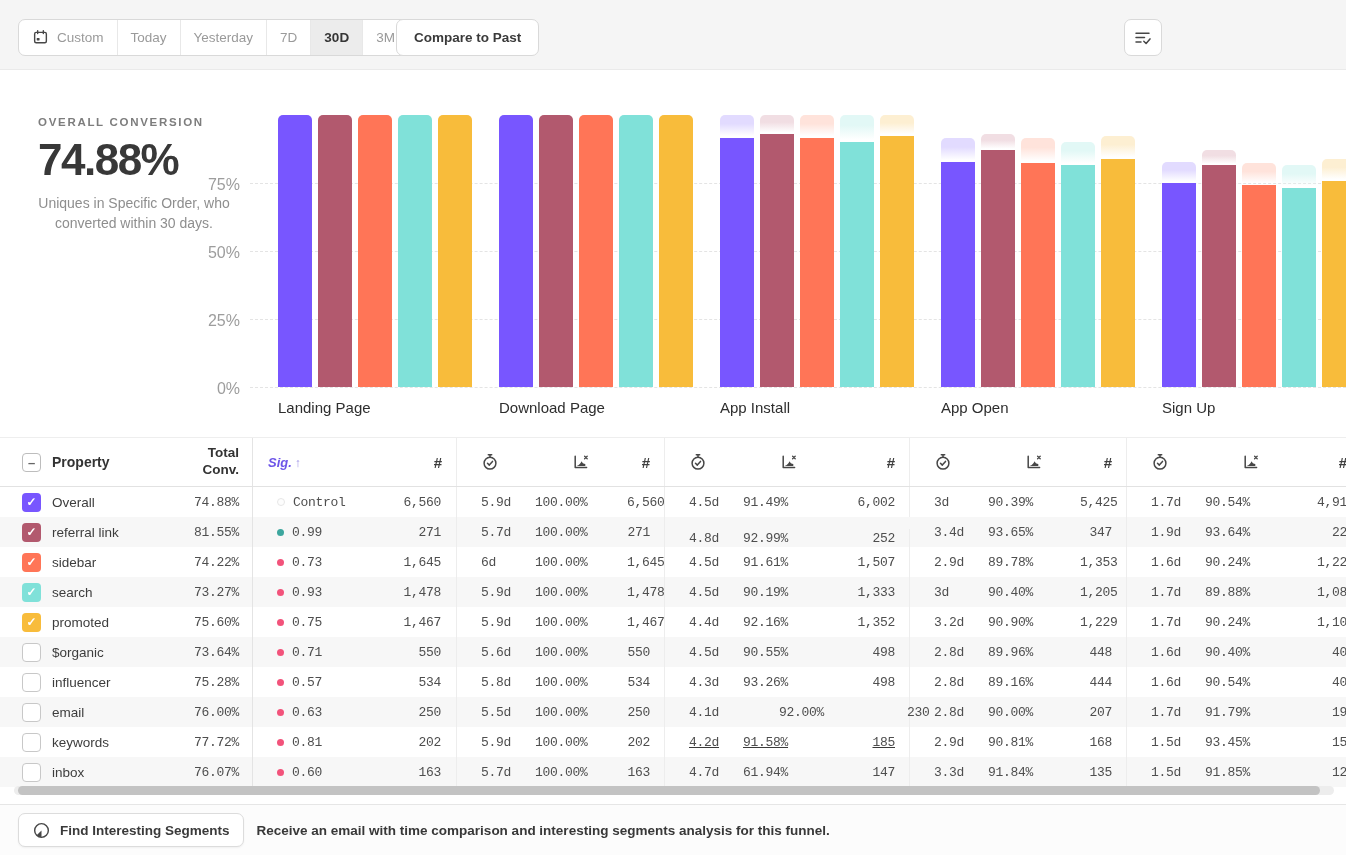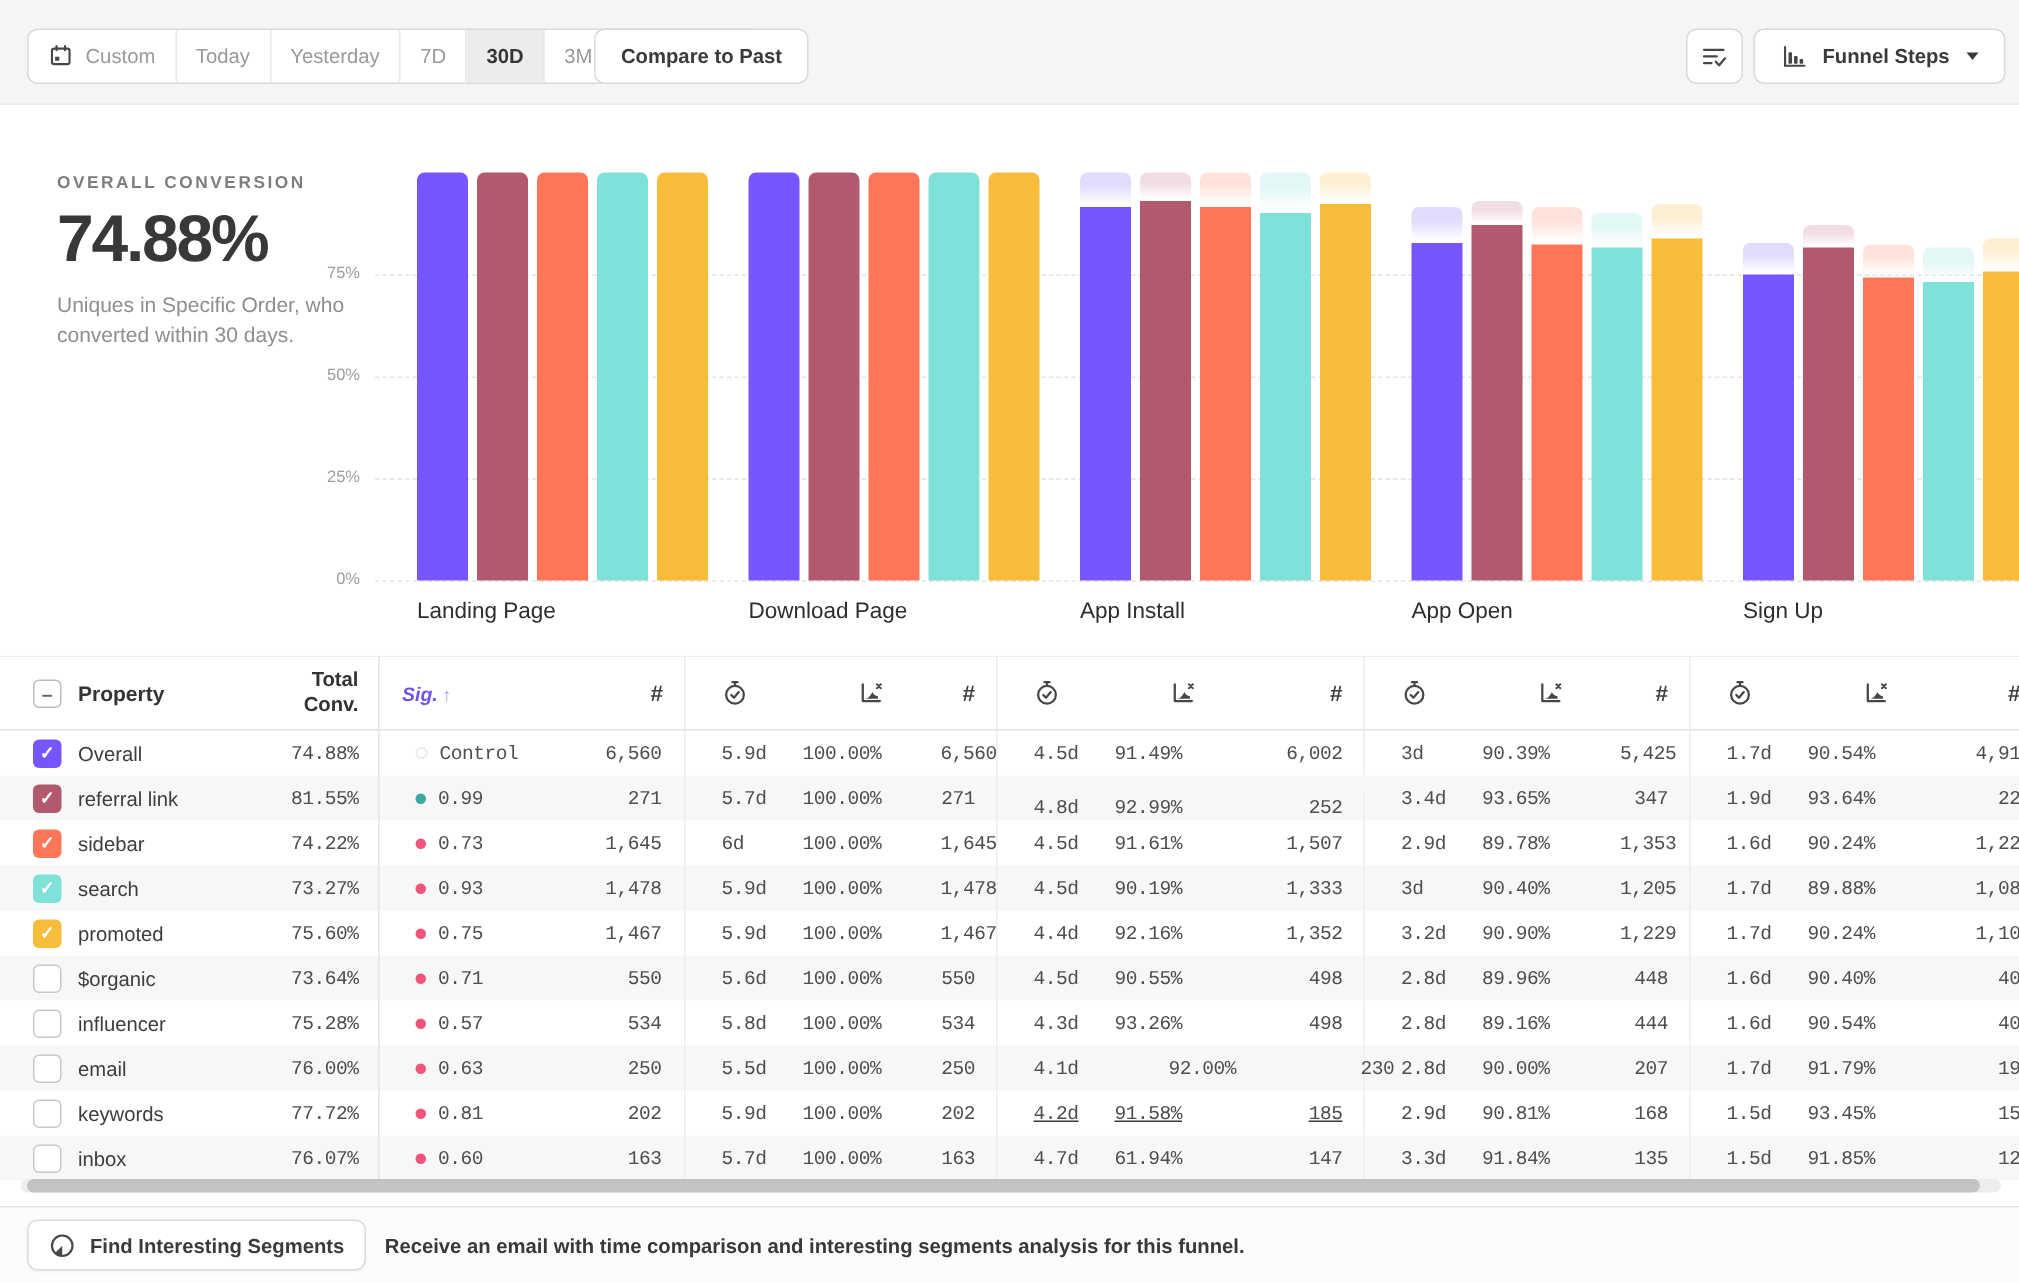--- a/index.html
+++ b/index.html
@@ -21,26 +21,26 @@
   .funnelbtn{left:1169px;}
   .chev{width:0;height:0;border-left:4.5px solid transparent;border-right:4.5px solid transparent;border-top:5.5px solid #3a3a3a;margin-left:2px;}
 
   
   .card{position:absolute;top:70px;left:0;width:1346px;height:785px;background:#fff;overflow:hidden;}
 
   
   .summary{position:absolute;left:38px;top:46px;width:192px;}
   .summary-title{font-size:11.5px;font-weight:700;letter-spacing:1.7px;color:#7d7d7d;}
   .summary-value{font-size:44px;font-weight:700;color:#383838;letter-spacing:-1.5px;margin-top:7px;}
-  .summary-desc{font-size:14px;color:#8e8e8e;line-height:1.42;margin-top:9px;}
+  .summary-desc{font-size:14px;color:#8e8e8e;line-height:1.42;margin-top:9px;text-align:center;}
 
   
   .plot{position:absolute;left:0;top:45px;width:1346px;height:272px;}
   .gridline{position:absolute;left:250px;right:0;height:0;border-top:1px dashed #e4e4e4;}
-  .ytick{position:absolute;left:180px;width:60px;text-align:right;font-size:11px;color:#9d9d9d;}
+  .ytick{position:absolute;left:180px;width:60px;text-align:right;font-size:16px;color:#9d9d9d;}
   .bargroup{position:absolute;top:0;height:272px;width:194px;}
   .barwrap{position:absolute;bottom:0;width:34px;height:272px;}
   .bar-solid{position:absolute;bottom:0;left:0;width:34px;}
   .bar-solid.rounded{border-radius:5px 5px 0 0;}
   .bar-cap{position:absolute;left:0;width:34px;border-radius:5px 5px 0 0;}
   .step-label{position:absolute;top:329px;font-size:15px;font-weight:400;color:#2e2e2e;}
 
   
   .table{position:absolute;left:0;top:367px;width:1346px;overflow:hidden;}
   .thead{display:flex;height:50px;border-top:1px solid #eeeeee;border-bottom:1px solid #e2e2e2;box-sizing:border-box;width:1361px;}
@@ -120,33 +120,20 @@
     <span>Compare to Past</span>
   </div>
   <div class="btn iconbtn">
     <span>
       <svg width="20" height="20" viewBox="0 0 20 20">
           <path class="stroke" d="M3 5.2h13M3 9.6h8.5M3 14h5"></path>
           <path class="stroke" d="M10.8 13.2l2.3 2.3 3.9-4.6"></path>
         </svg>
     </span>
   </div>
-  <div class="btn funnelbtn">
-    <span>
-      <svg width="19" height="19" viewBox="0 0 20 20">
-          <path class="stroke" d="M3.2 3.5v13.2h0"></path>
-          <path class="stroke" d="M3.2 16.7h13.6"></path>
-          <rect class="fillico" x="5.6" y="7.2" width="2.5" height="8" rx=".6"></rect>
-          <rect class="fillico" x="9.5" y="9.8" width="2.5" height="5.4" rx=".6"></rect>
-          <rect class="fillico" x="13.4" y="12" width="2.5" height="3.2" rx=".6"></rect>
-        </svg>
-    </span>
-    <span>Funnel Steps</span>
-    <span class="chev"></span>
-  </div>
 </div>
 
 <div class="card">
 
   <div class="summary">
     <div class="summary-title">OVERALL CONVERSION</div>
     <div class="summary-value">74.88%</div>
     <div class="summary-desc">Uniques in Specific Order, who converted within 30 days.</div>
   </div>
 

